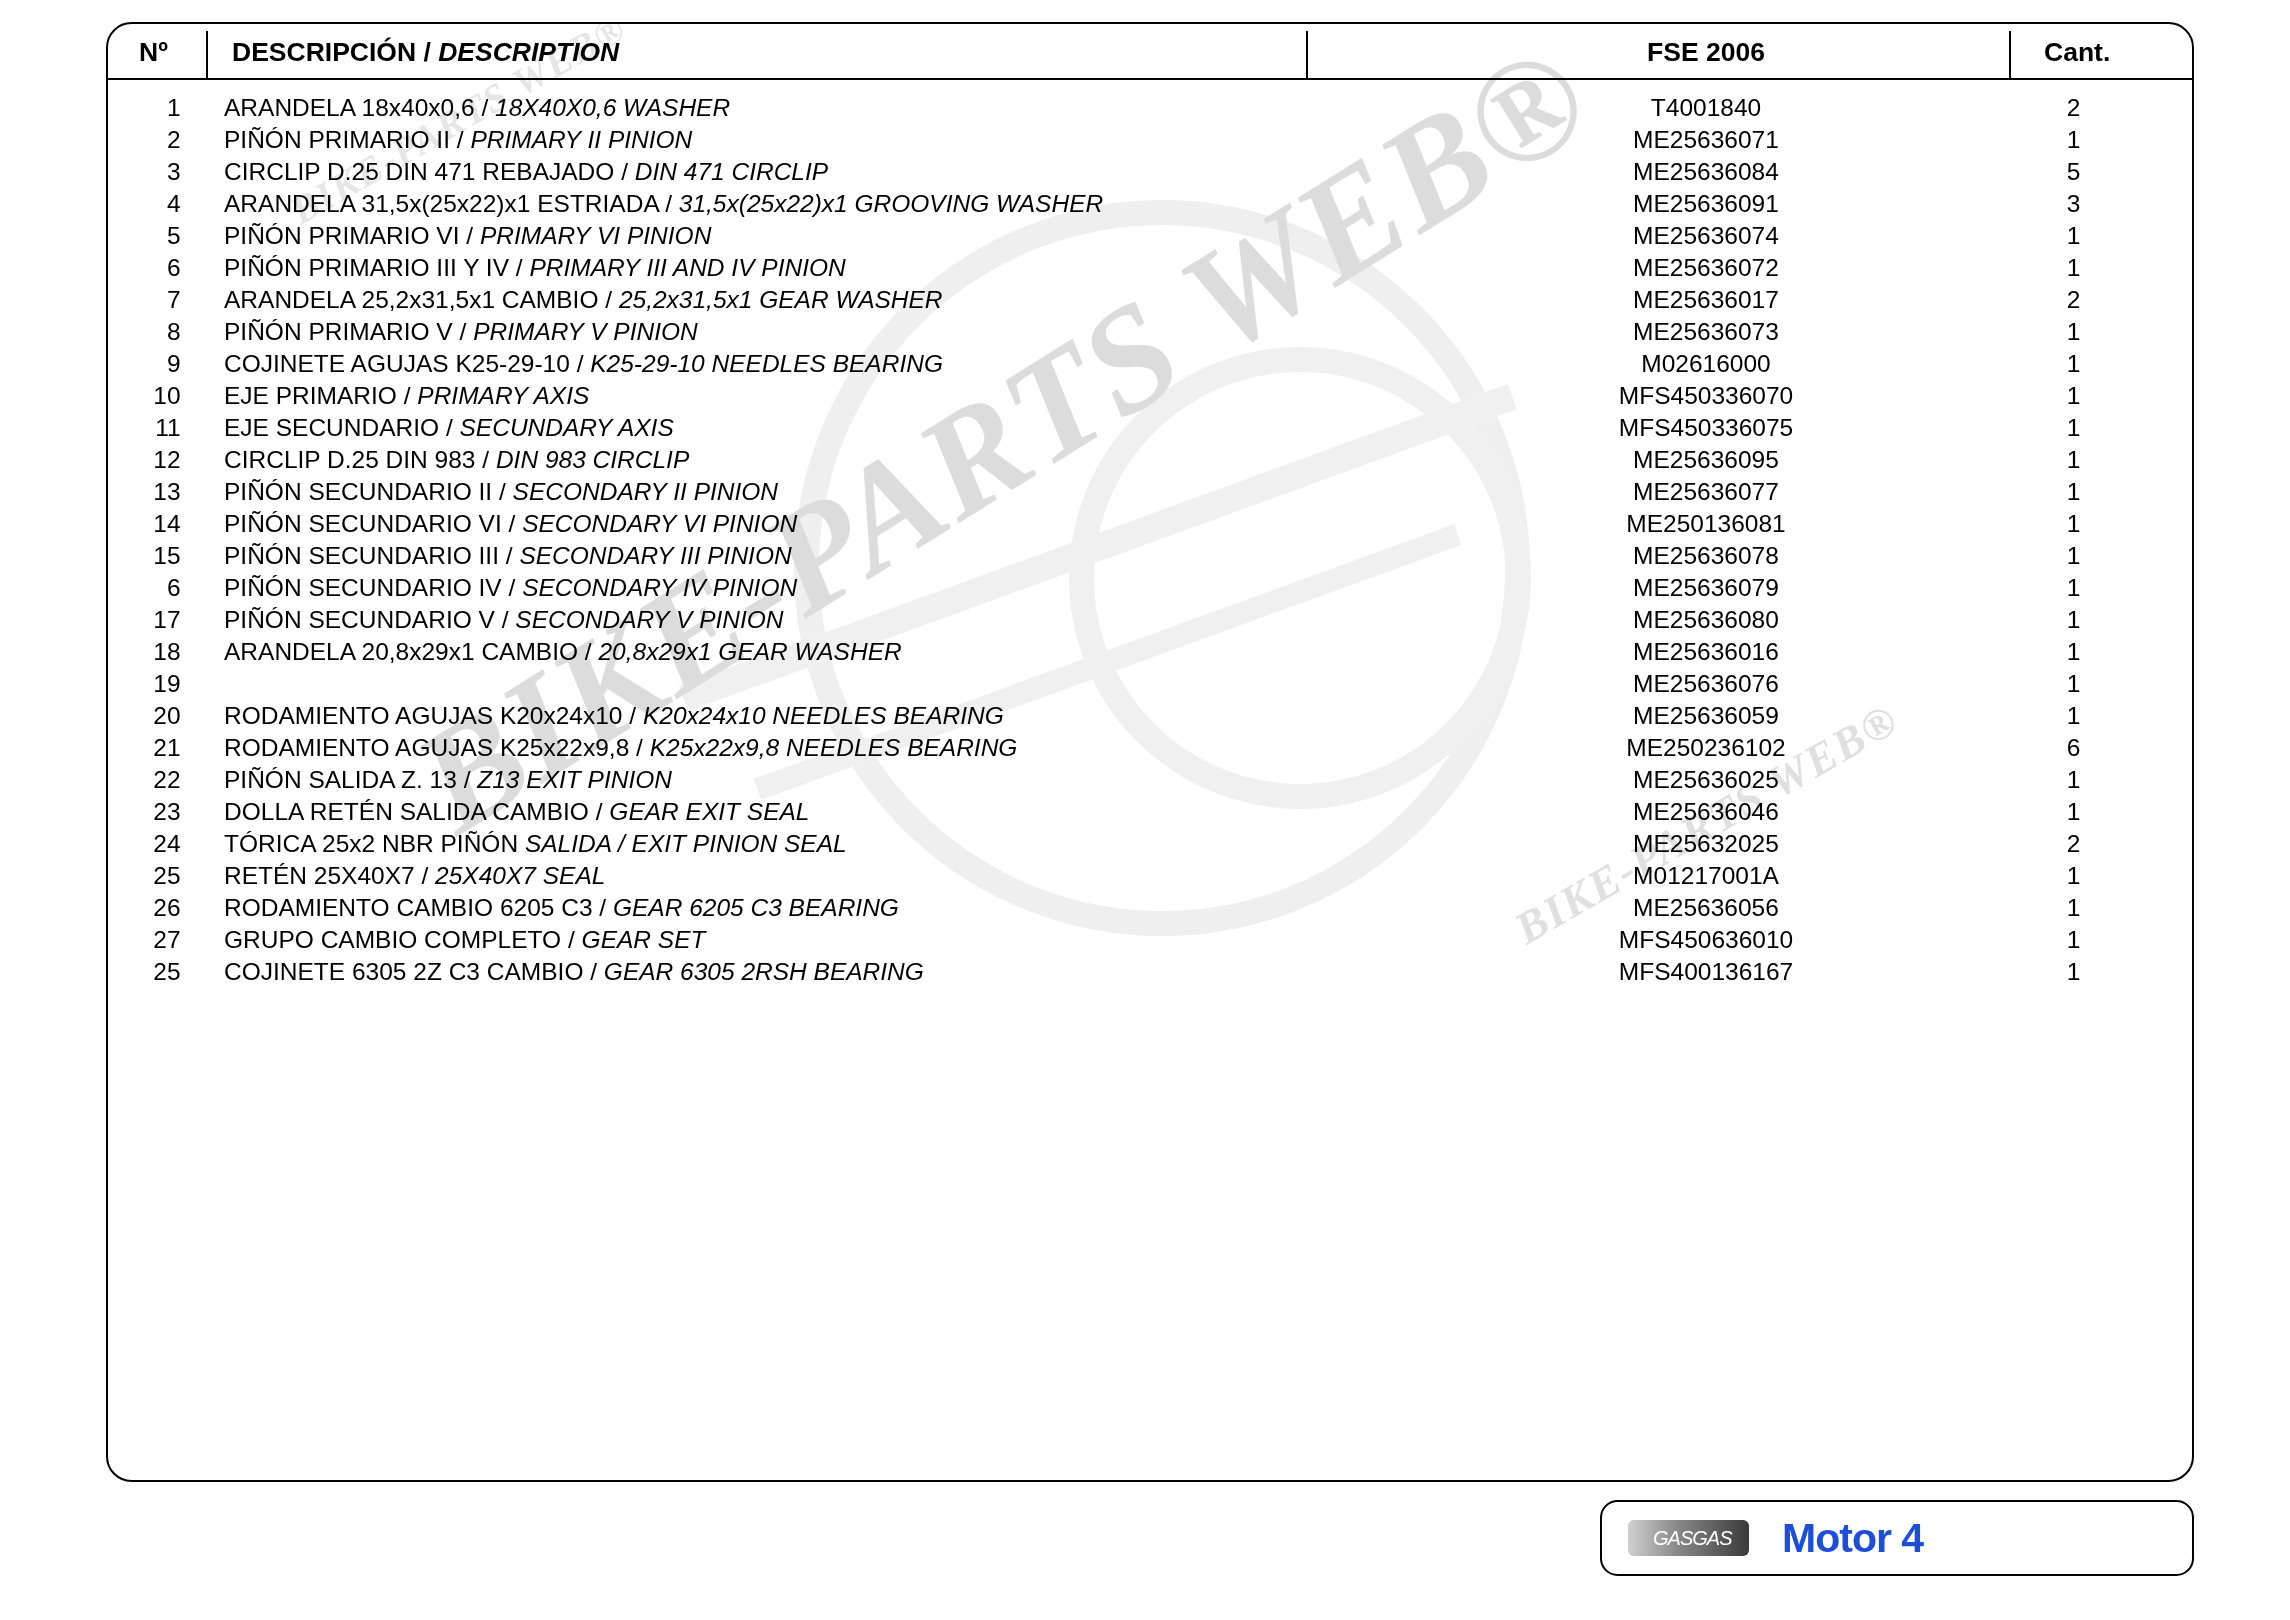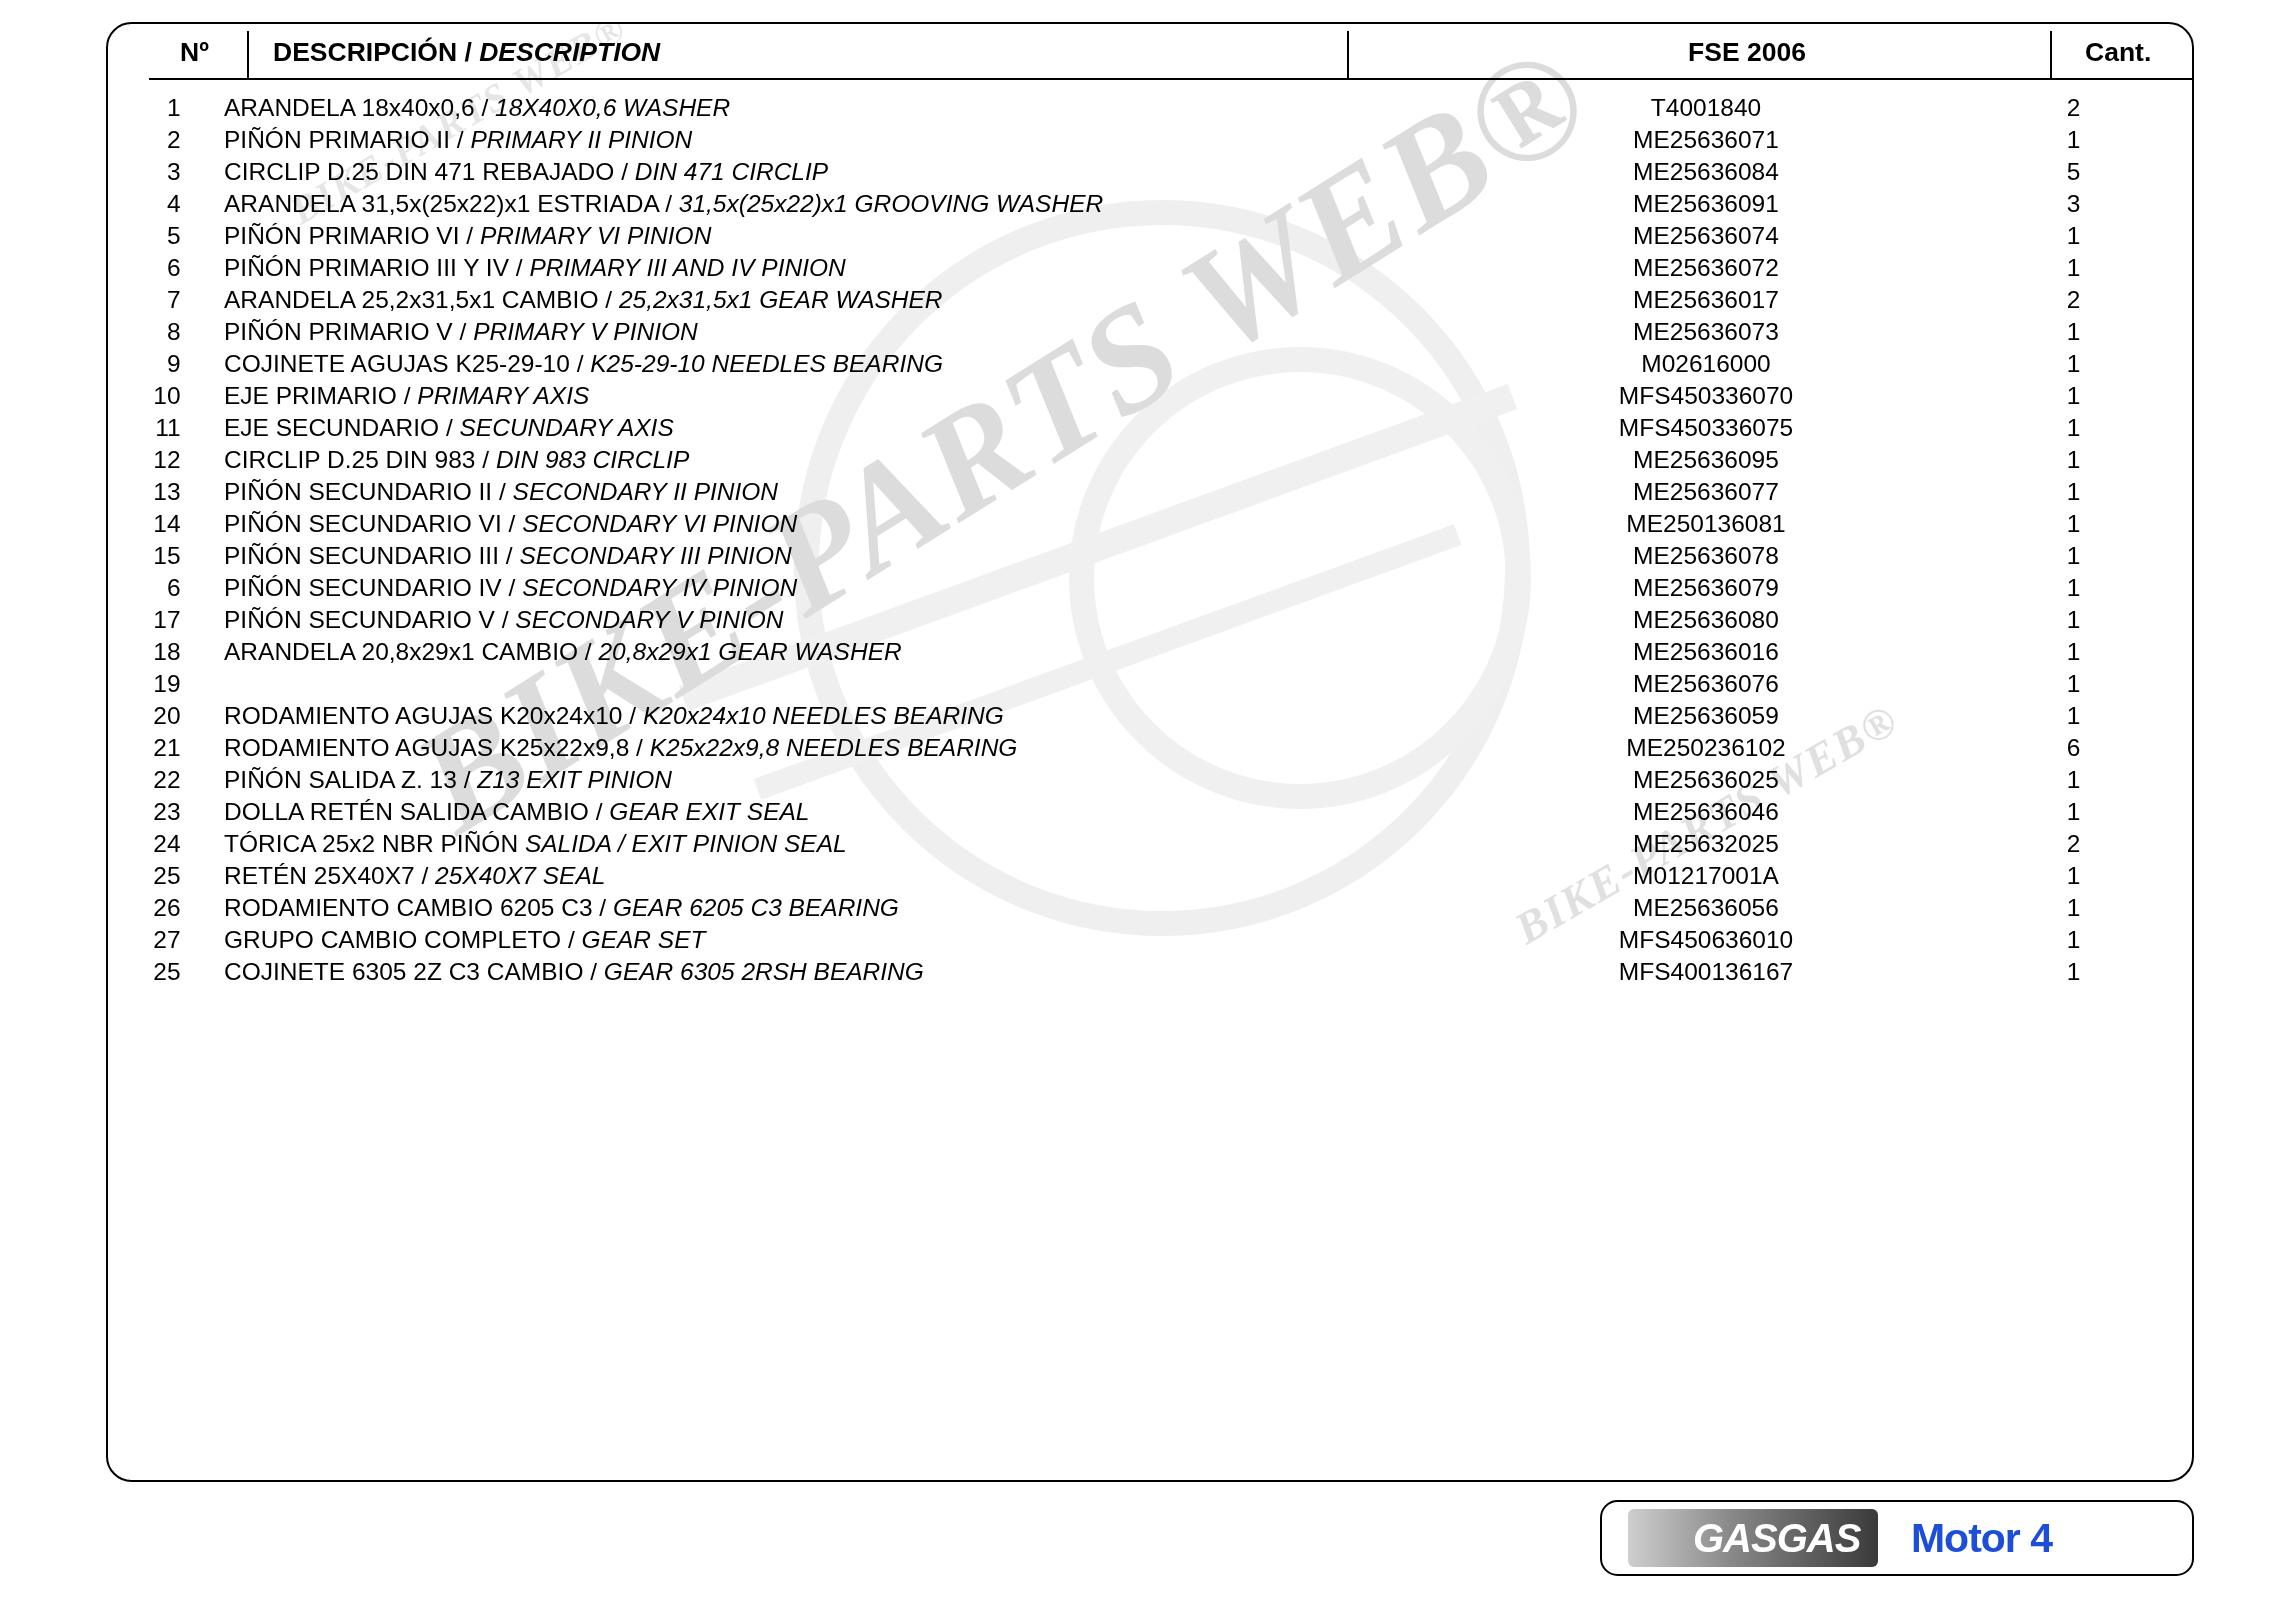--- a/index.html
+++ b/index.html
@@ -98,21 +98,20 @@
     left: 0; top: 0;
     width: 2088px;
     z-index: 3;
   }
 
   .thead {
     position: relative;
     height: 47px;
     border-bottom: 2.9px solid #000;
     margin-top: 7.8px;
-    margin-left: 41px;
   }
   .thead .cell {
     position: absolute;
     font-size: 26.5px;
     font-weight: bold;
     color: #000;
     top: 5.9px;
   }
   .thead .c-no { left: 31px; width: 59px; text-align: left; }
   .thead .c-desc { left: 124px; }
@@ -187,25 +186,24 @@
     margin-left: 25.5px;
     background: linear-gradient(to right, #cfcfcf 0%, #8a8a8a 40%, #3a3a3a 100%);
     border-radius: 5.9px;
     padding: 6.9px 17.6px 6.9px 25.5px;
     display: flex;
     align-items: center;
   }
   .gg-badge span {
     color: #ffffff;
     font-family: "Liberation Sans", sans-serif;
-    font-weight: bold;
+    font-weight: normal;
     font-style: italic;
-    font-size: 40px;
+    font-size: 20px;
     letter-spacing: -1px;
-    margin-left: 40px;
   }
   .motor-label {
     margin-left: 33px;
     font-family: "Liberation Sans", sans-serif;
     font-weight: bold;
     font-size: 41px;
     color: #1d4ed8;
     letter-spacing: -1px;
   }
 </style>

